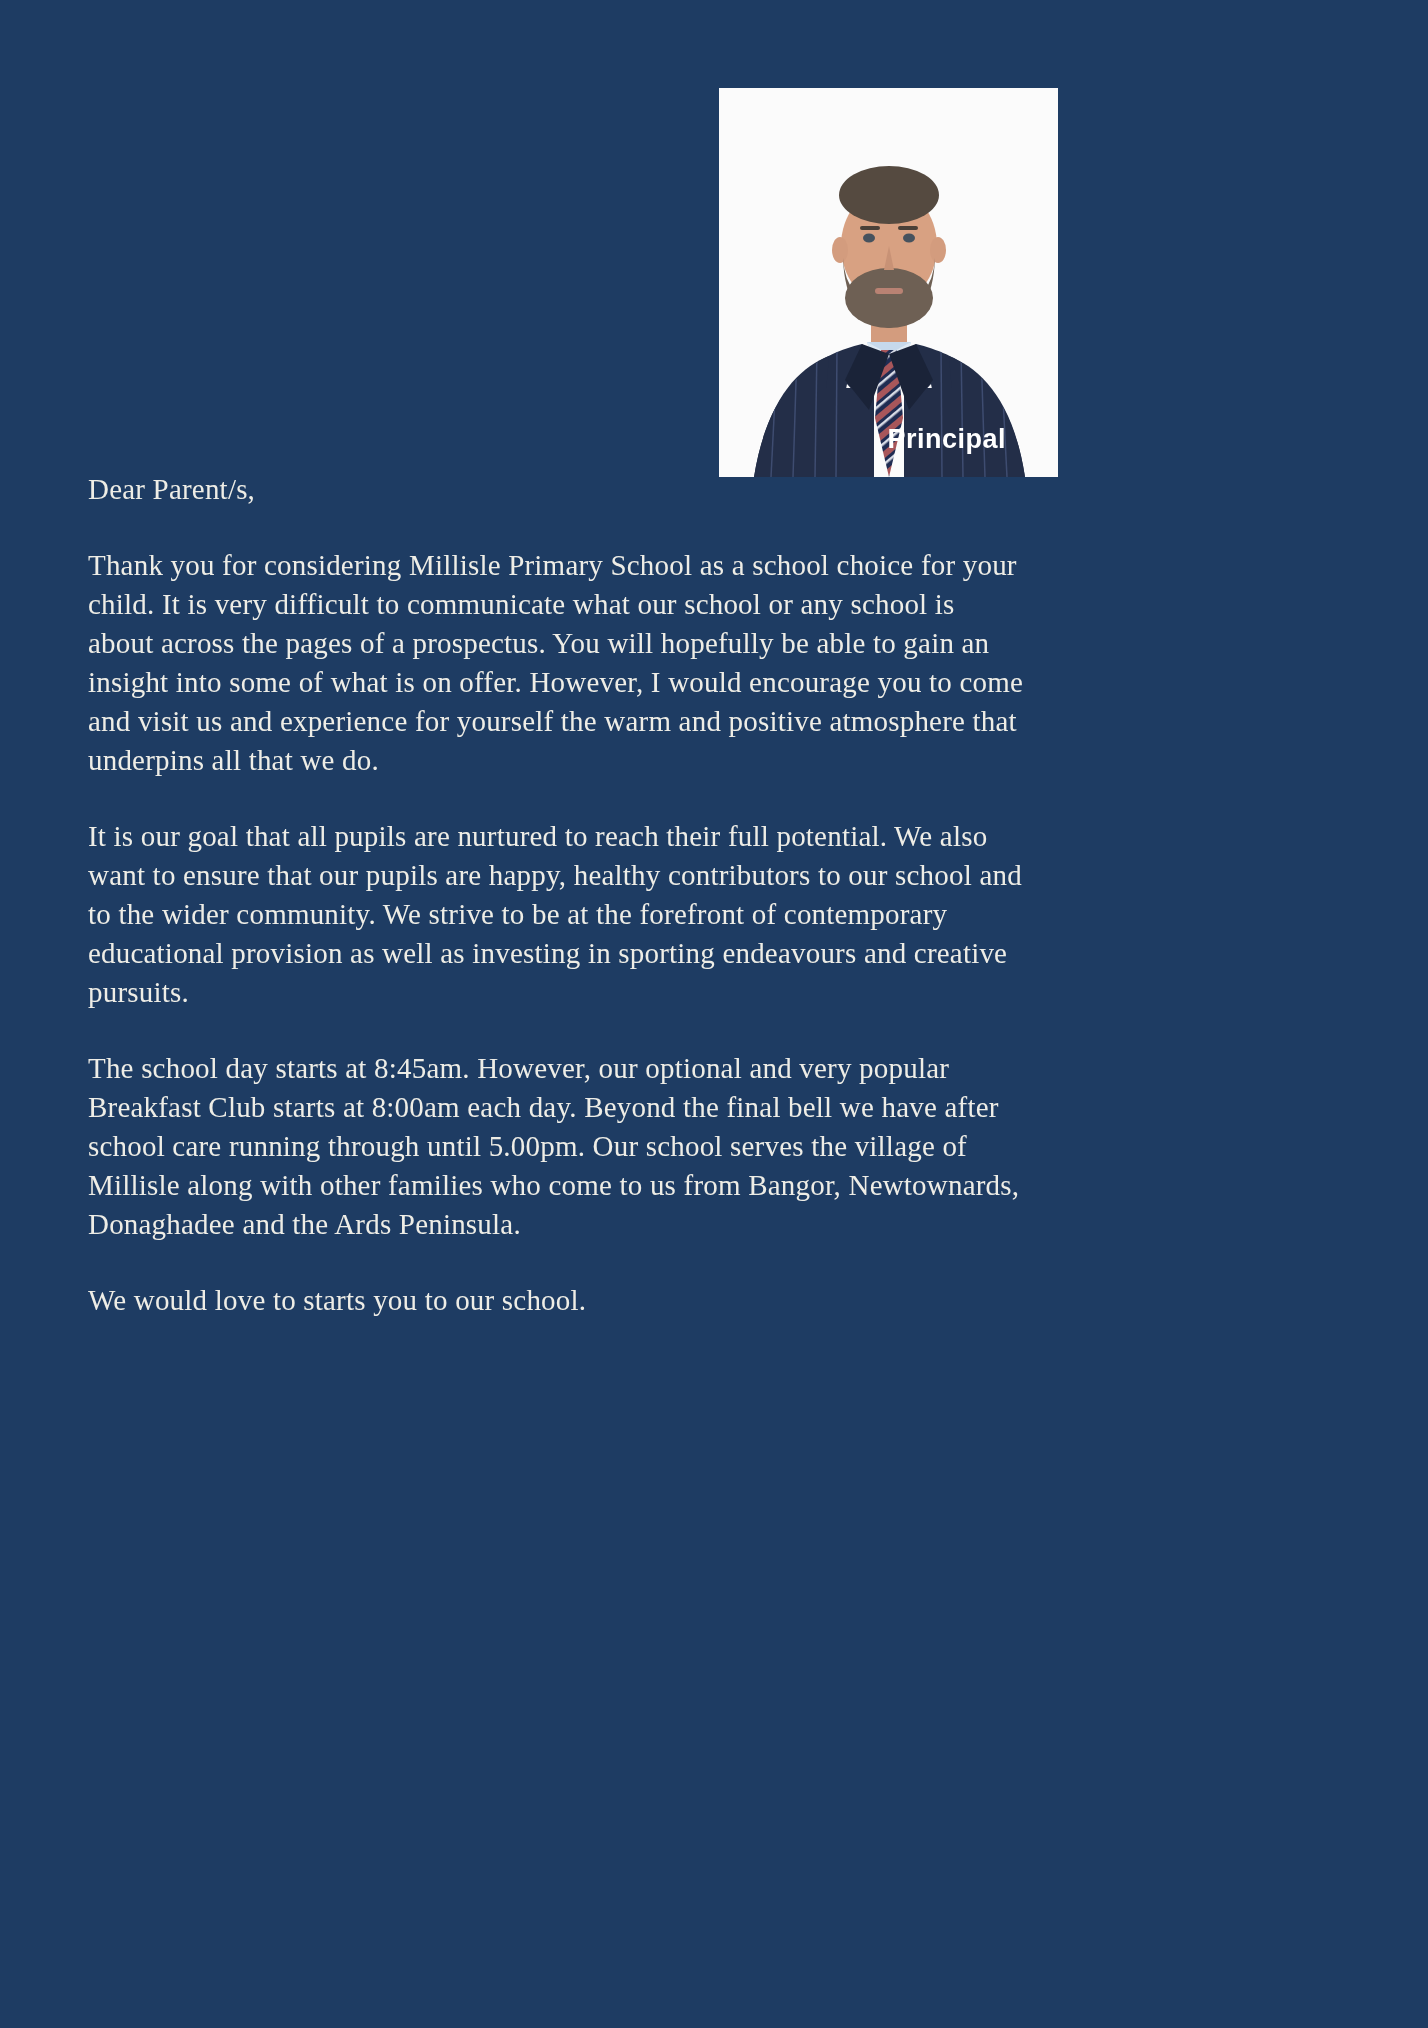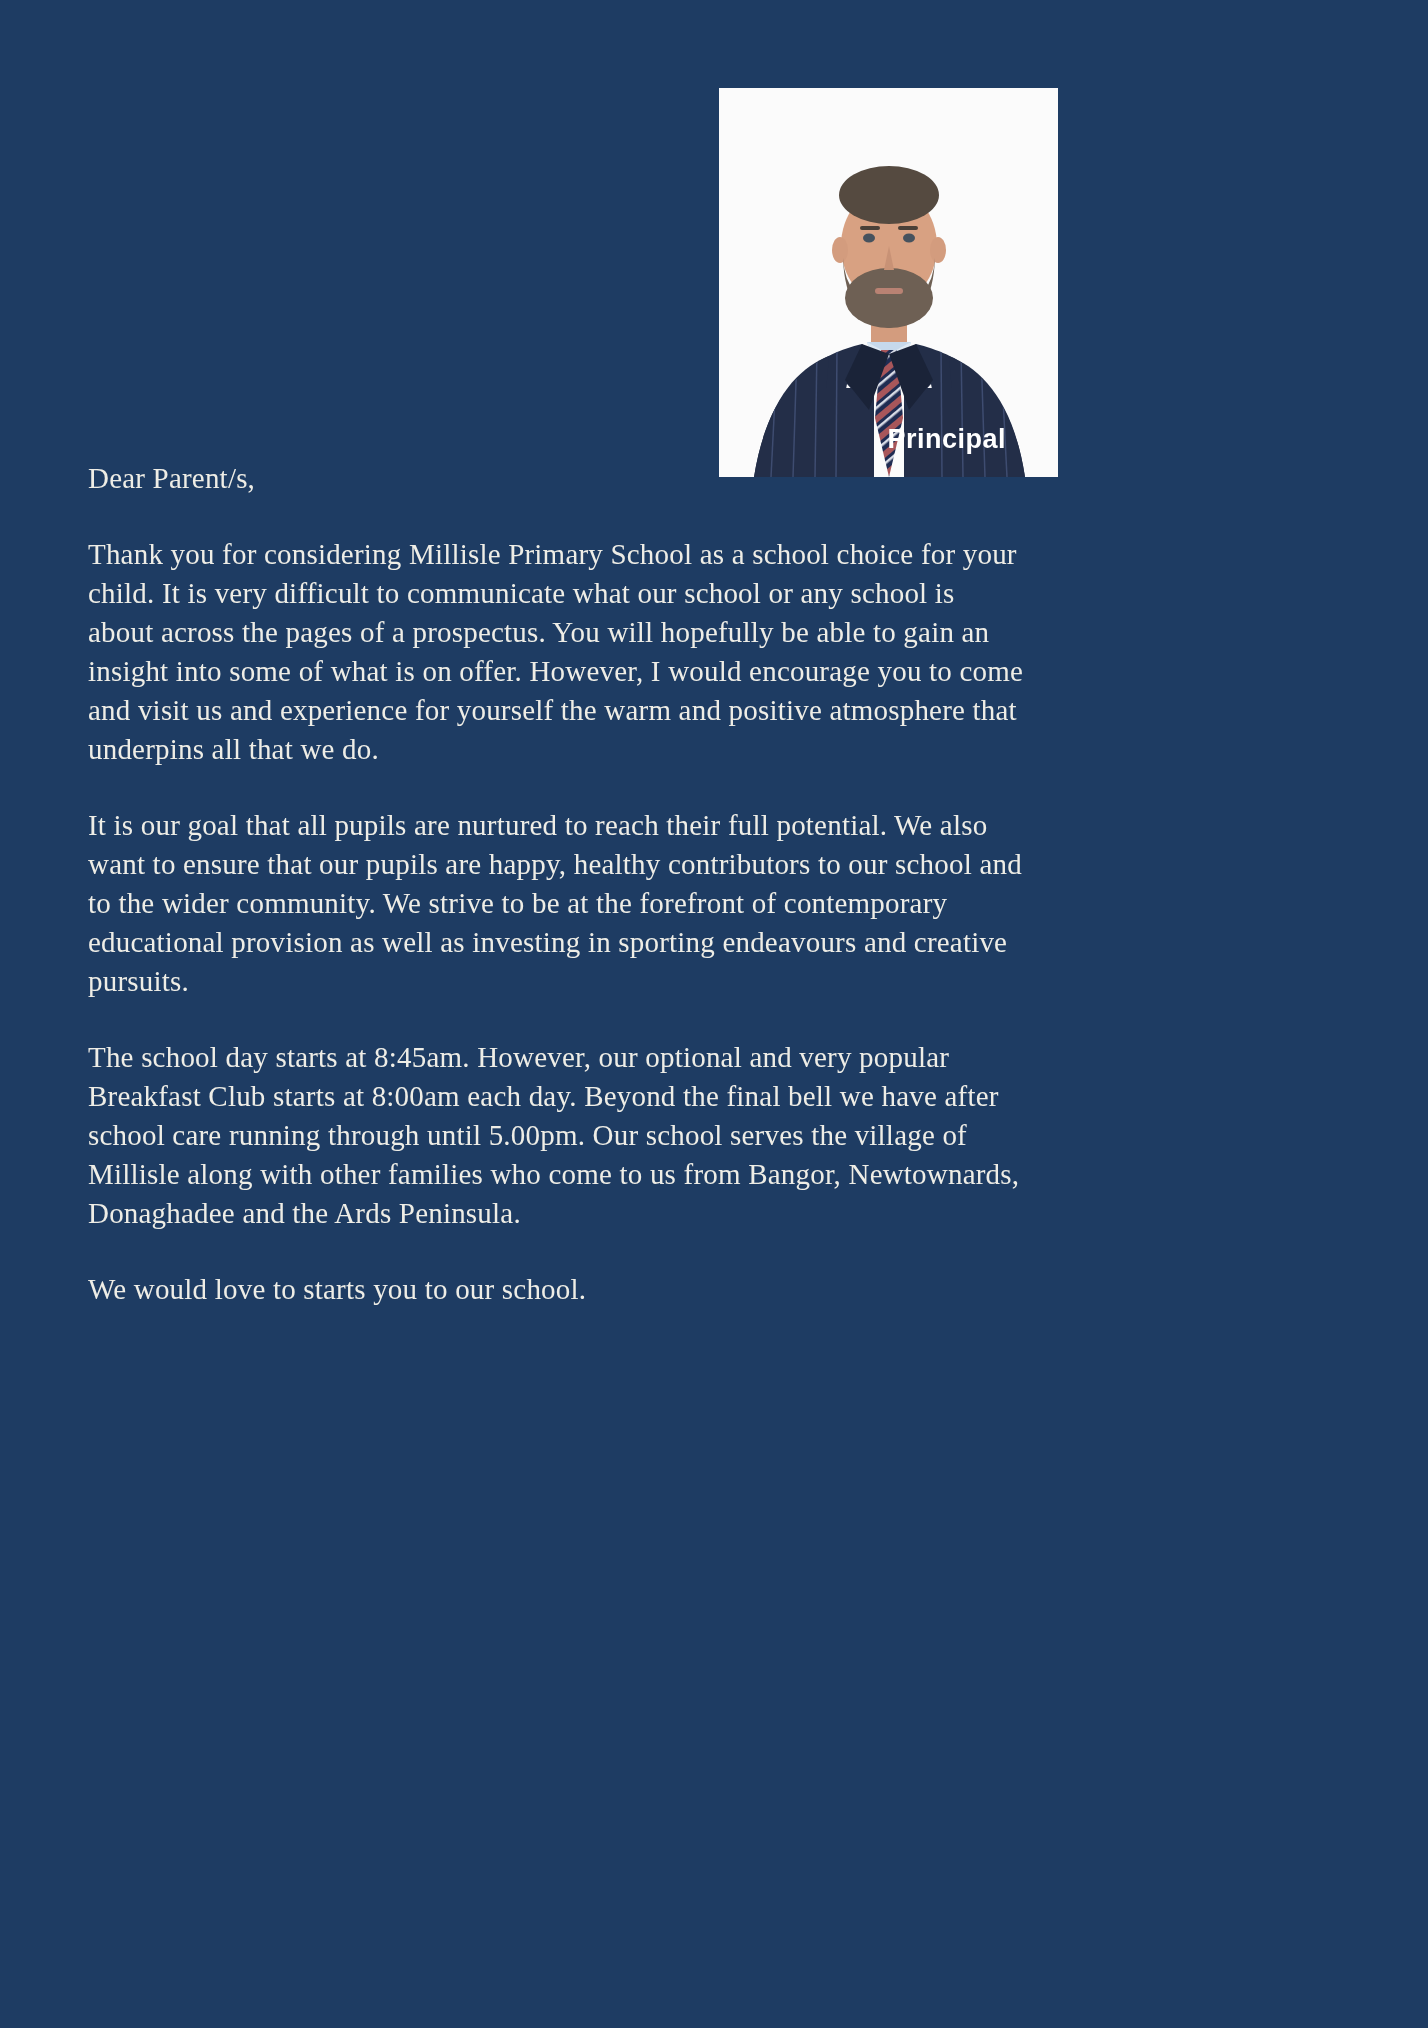--- a/index.html
+++ b/index.html
@@ -48,21 +48,21 @@
   .letter {
     position: absolute;
     left: 88px;
     top: 458px;
     width: 938px;
     color: #eeede6;
     font-size: 29px;
     line-height: 39px;
     letter-spacing: 0.2px;
   }
-  .letter p { margin: 1px 0 37px 0; }
+  .letter p { margin: 12px 0 37px 0; }
   .letter p.tight { margin-bottom: 0; }
   .letter p.signature { margin-top: 37px; }
 </style>
 </head>
 <body>
 
 <div class="page">
 
 
   <figure class="photo">

